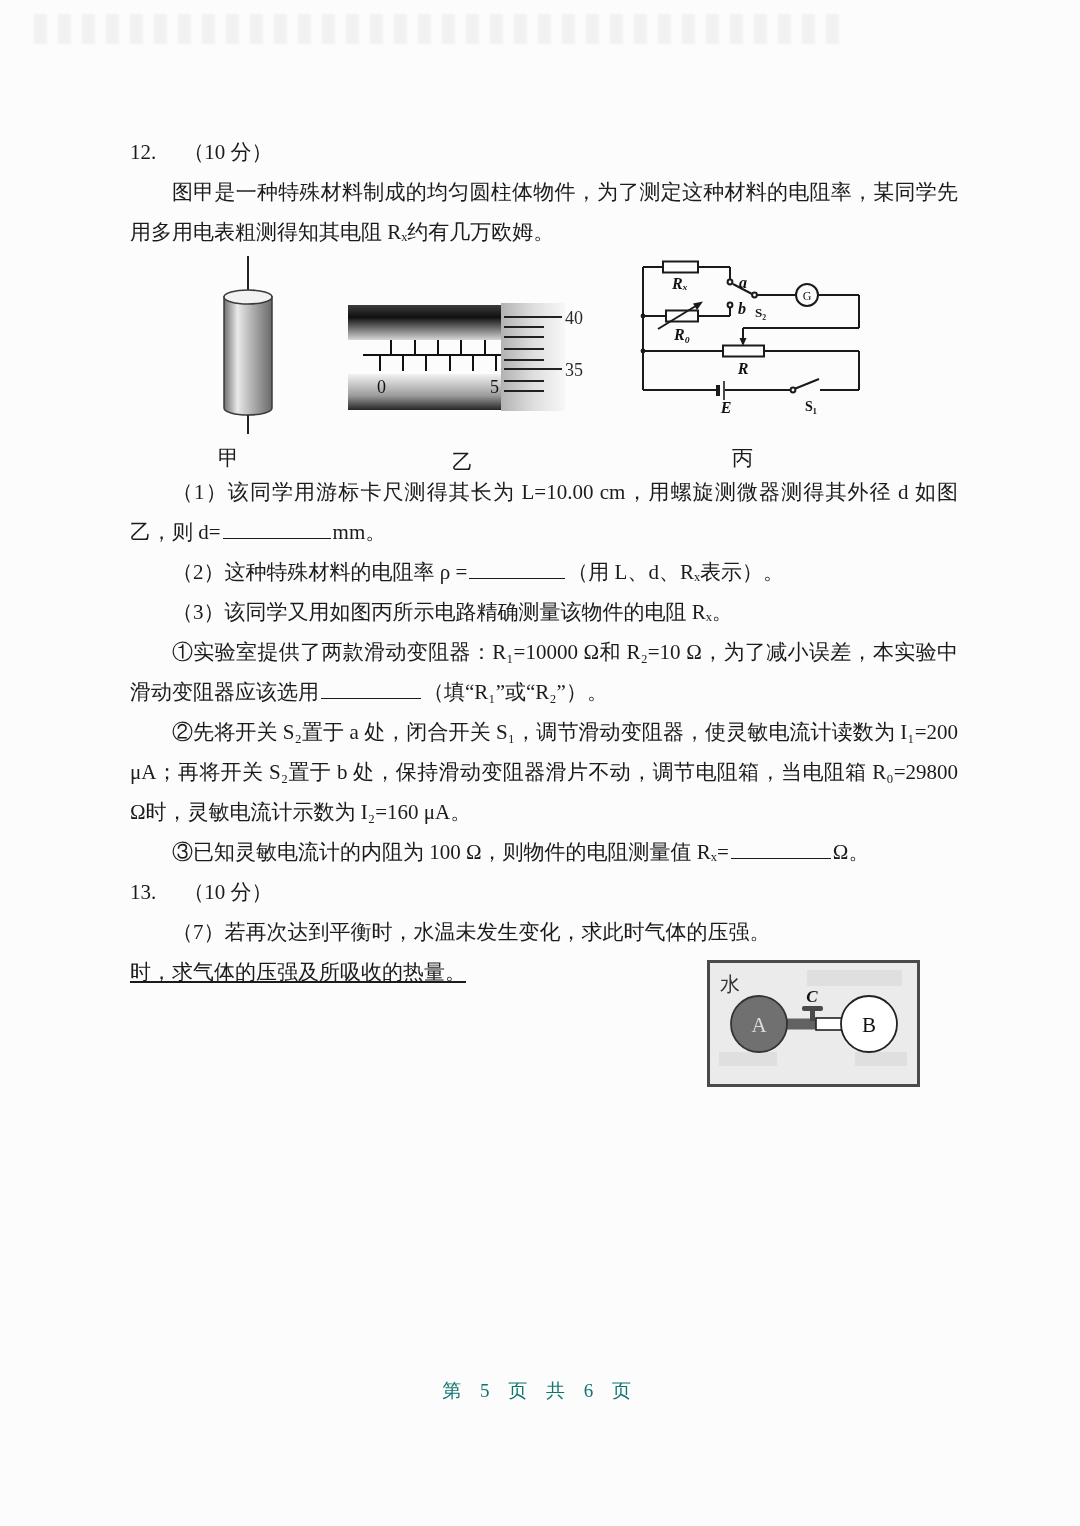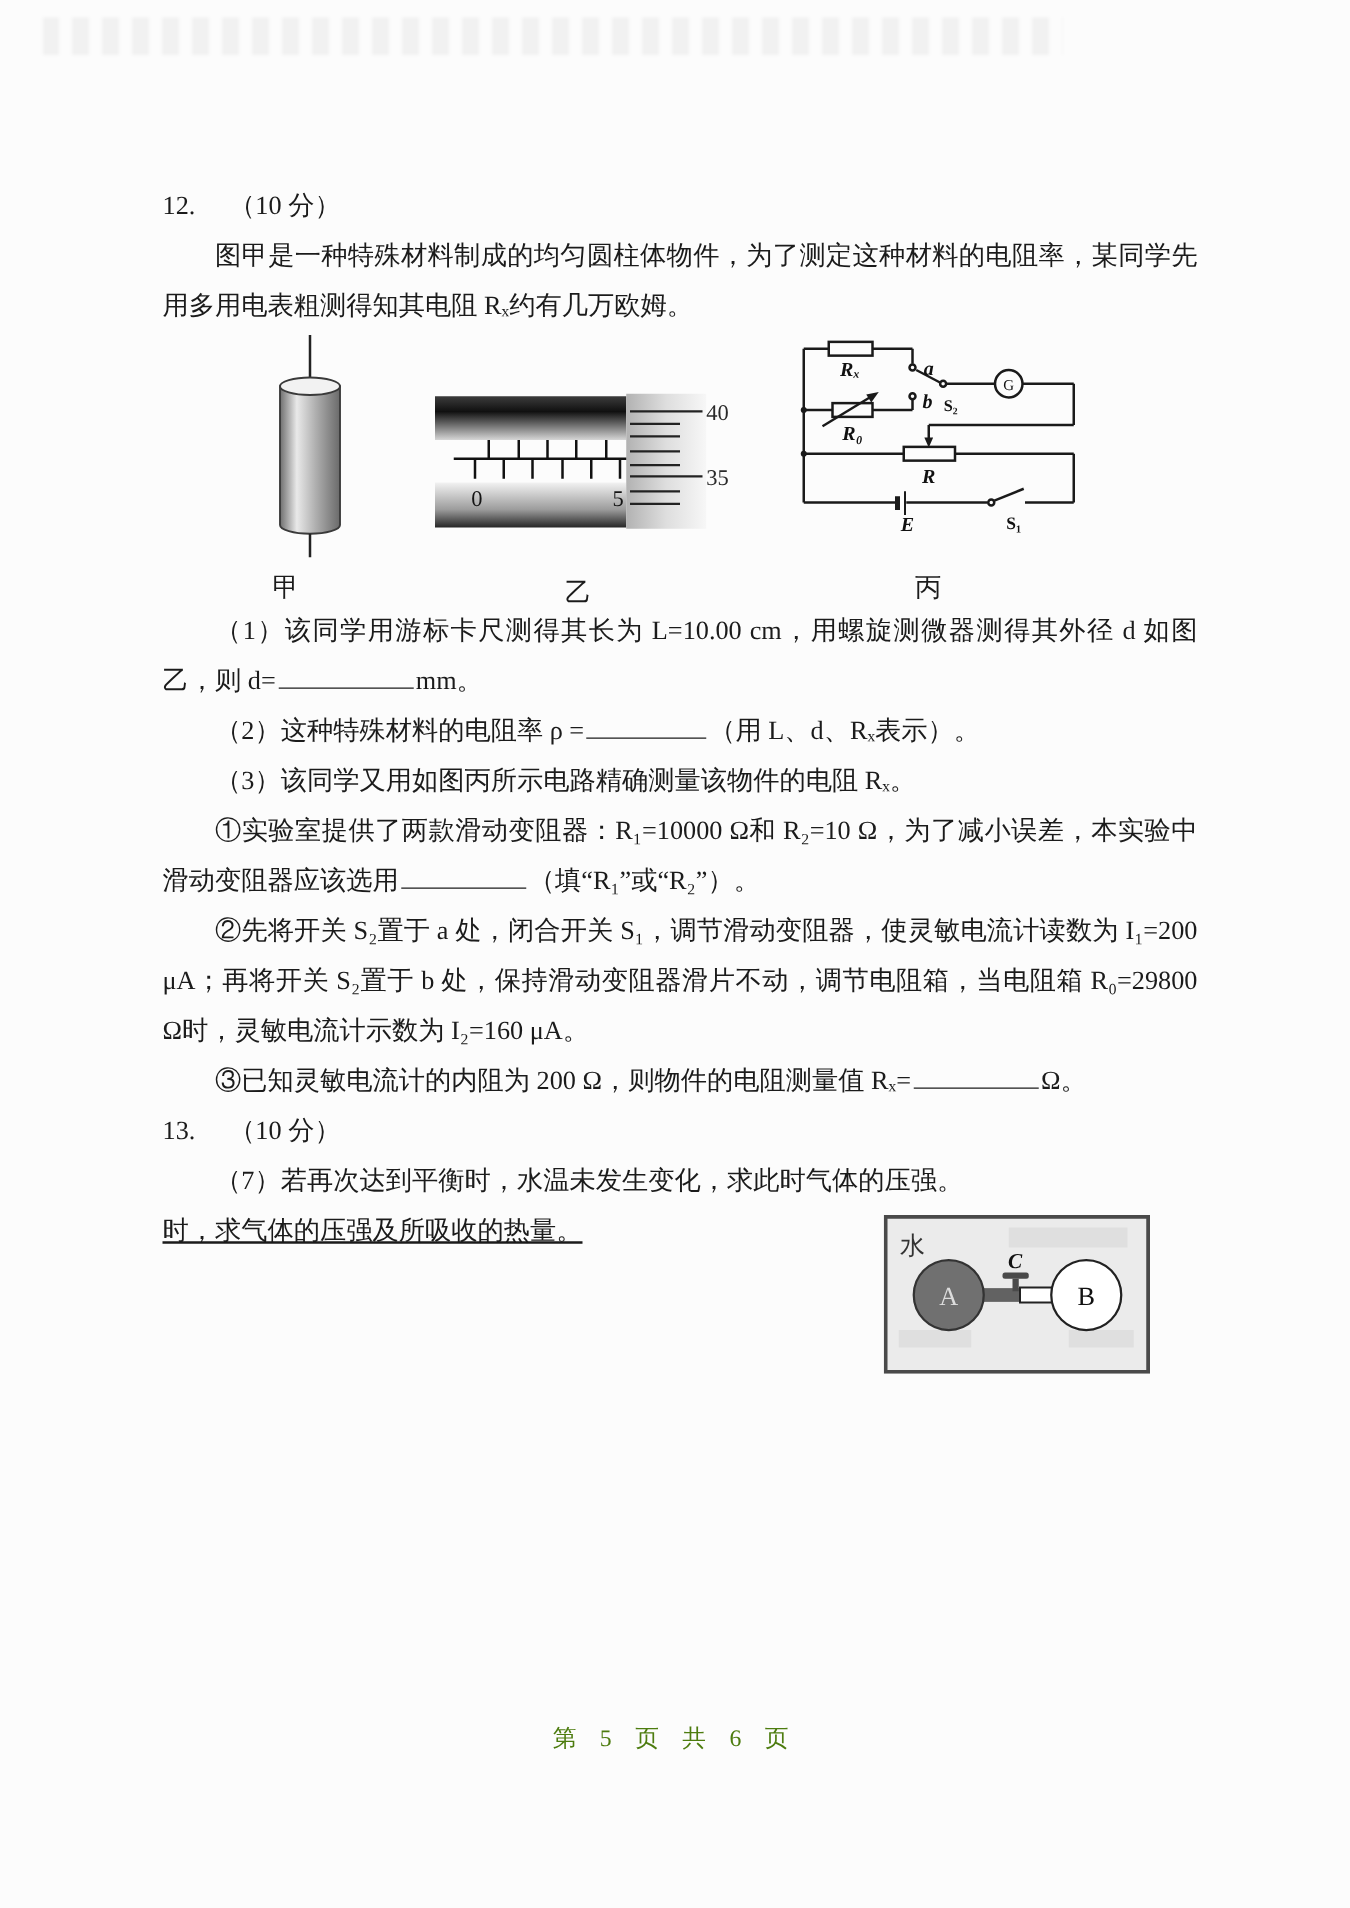--- a/index.html
+++ b/index.html
@@ -7,21 +7,21 @@
     position:relative; width:1080px; height:1526px; margin:0 auto;
     background:#fcfcfc; color:#1b1b1b; overflow:hidden;
     font-family:"Liberation Serif","DejaVu Serif",serif;
   }
   .bleed {
     position:absolute; top:14px; left:34px; width:816px; height:30px;
     background:repeating-linear-gradient(90deg, rgba(40,40,40,0.05) 0 13px, rgba(0,0,0,0) 13px 24px);
     filter:blur(1.2px); pointer-events:none;
   }
   .content {
-    position:absolute; left:130px; top:144px; width:828px;
+    position:absolute; left:130px; top:132px; width:828px;
     font-size:21px; line-height:40px; text-align:justify;
   }
   .content p { margin:0; }
   .indent { text-indent:2em; }
   .qhead { font-size:21px; }
   .qhead .score { margin-left:27px; }
   .q13block { }
   .para1 { margin-top:8px !important; }
   .blank {
     display:inline-block; height:3px; border-bottom:1.6px solid #1b1b1b;
@@ -29,21 +29,21 @@
   }
   .w108 { width:108px; } .w96 { width:96px; } .w100 { width:100px; }
   .figrow { position:relative; height:212px; }
   .fig { position:absolute; }
   .figlabel { position:absolute; font-size:21px; text-indent:0; }
   .q13row { display:flex; align-items:flex-start; }
   .q13row p { flex:1 1 auto;text-decoration:underline; }
   .q13figwrap { flex:0 0 auto; margin:8px 38px 0 0; }
   .footer {
     position:absolute; left:0; right:0; top:1378px; text-align:center;
-    font-size:19px; letter-spacing:7px; color:#4d7c0f;
+    font-size:19px; letter-spacing:7px; color:#0f766e;
   }
   svg text { font-family:"Liberation Serif","DejaVu Serif",serif; }
   .varlbl { font-style:italic; font-weight:bold; }
 </style>
 </head>
 <body>
 
 <div class="page">
   <div class="bleed"></div>
 
@@ -198,21 +198,21 @@
     <p class="indent para1"><span>（1）该同学用游标卡尺测得其长为 L=10.00 cm，用螺旋测微器测得其外径 d 如图乙，则 d=</span><span class="blank w108"></span><span>mm。</span></p>
 
     <p class="indent"><span>（2）这种特殊材料的电阻率 ρ =</span><span class="blank w96"></span><span>（用 L、d、Rₓ表示）。</span></p>
 
     <p class="indent">（3）该同学又用如图丙所示电路精确测量该物件的电阻 Rₓ。</p>
 
     <p class="indent"><span>①实验室提供了两款滑动变阻器：R₁=10000 Ω和 R₂=10 Ω，为了减小误差，本实验中滑动变阻器应该选用</span><span class="blank w100"></span><span>（填“R₁”或“R₂”）。</span></p>
 
     <p class="indent">②先将开关 S₂置于 a 处，闭合开关 S₁，调节滑动变阻器，使灵敏电流计读数为 I₁=200 μA；再将开关 S₂置于 b 处，保持滑动变阻器滑片不动，调节电阻箱，当电阻箱 R₀=29800 Ω时，灵敏电流计示数为 I₂=160 μA。</p>
 
-    <p class="indent"><span>③已知灵敏电流计的内阻为 200 Ω，则物件的电阻测量值 Rₓ=</span><span class="blank w100"></span><span>Ω。</span></p>
+    <p class="indent"><span>③已知灵敏电流计的内阻为 100 Ω，则物件的电阻测量值 Rₓ=</span><span class="blank w100"></span><span>Ω。</span></p>
 
 
     <div class="q13block">
       <p class="qhead"><span>13.</span><span class="score">（10 分）</span></p>
 
       <p class="indent">（7）若再次达到平衡时，水温未发生变化，求此时气体的压强。</p>
 
       <div class="q13row">
         <p>时，求气体的压强及所吸收的热量。</p>
         <div class="q13figwrap">

